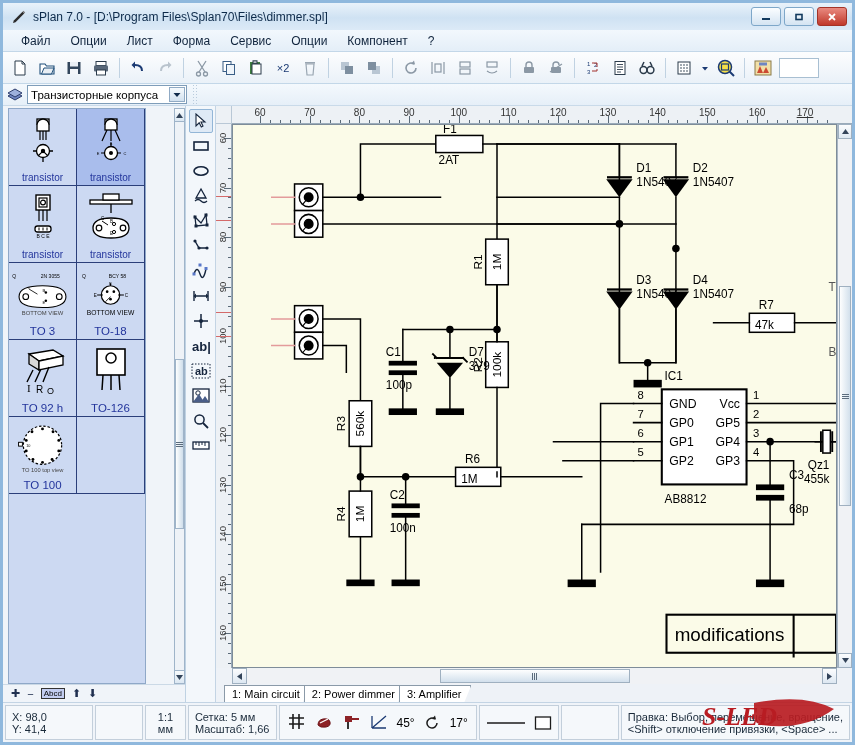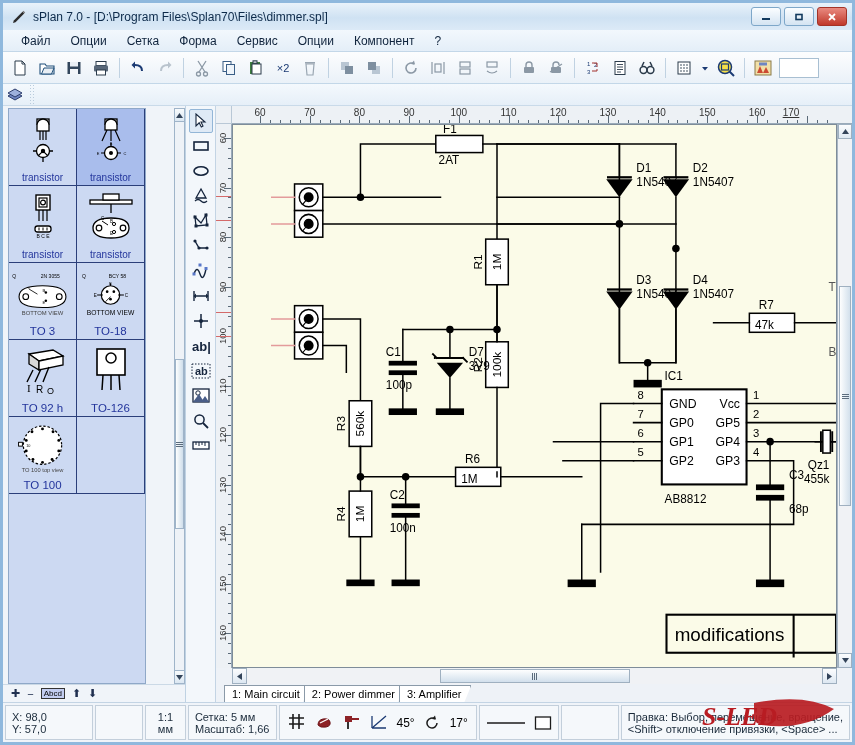--- a/index.html
+++ b/index.html
@@ -194,21 +194,21 @@
         <svg width="12" height="10" viewBox="0 0 12 10">
             <path d="M3 2 L9 8 M9 2 L3 8" stroke="#fff" stroke-width="1.8" fill="none"></path>
           </svg>
       </div>
     </div>
   </div>
 
   <div class="menubar">
     <div class="menu-item">Файл</div>
     <div class="menu-item">Опции</div>
-    <div class="menu-item">Сетка</div>
+    <div class="menu-item">Лист</div>
     <div class="menu-item">Форма</div>
     <div class="menu-item">Сервис</div>
     <div class="menu-item">Опции</div>
     <div class="menu-item">Компонент</div>
     <div class="menu-item">?</div>
   </div>
 
   <div class="toolbar">
     <div class="tbtn">
       <svg width="18" height="18" viewBox="0 0 18 18">
@@ -394,20 +394,28 @@
         </svg>
     </div>
     <div class="tbox"></div>
   </div>
 
   <div class="libbar">
     <svg width="18" height="16" viewBox="0 0 18 16">
       <path d="M2 9 L9 5 L16 9 L9 13z" fill="#6f86c2" stroke="#2b3b6b"></path>
       <path d="M2 6 L9 2 L16 6 L9 10z" fill="#9db0dd" stroke="#2b3b6b"></path>
     </svg>
+    <div class="libsel">
+      <span>Транзисторные корпуса</span>
+      <span class="arrow">
+        <svg width="8" height="6" viewBox="0 0 8 6">
+            <path d="M0.5 1 L4 5 L7.5 1z" fill="#102a4a"></path>
+          </svg>
+      </span>
+    </div>
     <div class="dotgrip"></div>
   </div>
 
   <div class="main">
 
     <div class="libpanel">
       <div style="display:flex; flex:1 1 auto; min-height:0;gap:28px;">
         <div class="libgrid">
 
           <div class="libcell">
@@ -767,21 +775,21 @@
             <div class="tick" style="left: 495.18px; height: 3px;"></div>
             <div class="tick" style="left: 505.12px; height: 3px;"></div>
             <div class="tick" style="left: 515.06px; height: 3px;"></div>
             <div class="tick" style="left: 525px; height: 7px;"></div>
             <div class="lab" style="left: 525px;">160</div>
             <div class="tick" style="left: 534.94px; height: 3px;"></div>
             <div class="tick" style="left: 544.88px; height: 3px;"></div>
             <div class="tick" style="left: 554.82px; height: 3px;"></div>
             <div class="tick" style="left: 564.76px; height: 3px;"></div>
             <div class="tick" style="left: 574.7px; height: 7px;"></div>
-            <div class="lab" style="left: 559px; text-decoration: underline;">170</div>
+            <div class="lab" style="left: 573px; text-decoration: underline;">170</div>
             <div class="tick" style="left: 584.64px; height: 3px;"></div>
             <div class="tick" style="left: 594.58px; height: 3px;"></div>
             <div class="tick" style="left: 604.52px; height: 3px;"></div>
           </div>
         <div style="width:15px;flex:0 0 15px;background:#edf1f5;border-bottom:1px solid #9aabba;"></div>
       </div>
 
       <div class="rbody">
         <div class="vruler" id="vruler">
             <div class="tick" style="top: 14px; width: 7px;"></div>
@@ -1133,21 +1141,21 @@
         <div class="tab">
             <span>3: Amplifier</span>
           </div>
       </div>
     </div>
   </div>
 
   <div class="statusbar">
     <div class="sfield" style="width:118px">
       <span>X: 98,0</span>
-      <span>Y: 57,0</span>
+      <span>Y: 41,4</span>
     </div>
     <div class="sfield" style="width:62px"></div>
     <div class="sfield ctr" style="width:52px">
       <span>1:1</span>
       <span>мм</span>
     </div>
     <div class="sfield" style="width:108px">
       <span>Сетка: 5 мм</span>
       <span>Масштаб:  1,66</span>
     </div>

